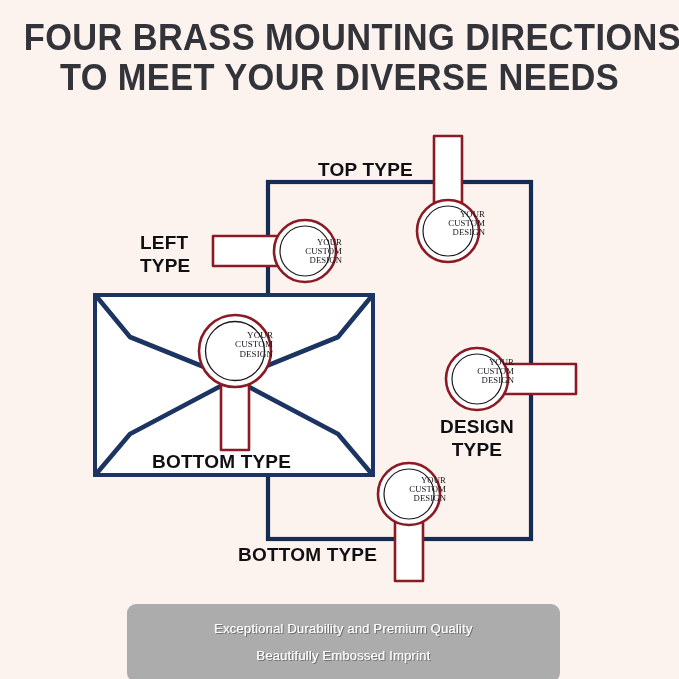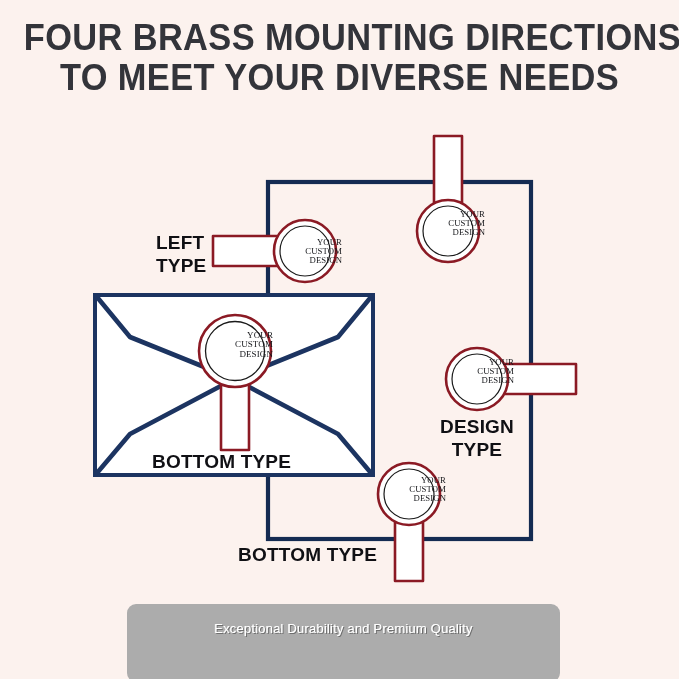--- a/index.html
+++ b/index.html
@@ -83,21 +83,21 @@
     font-family: "Liberation Sans", sans-serif;
     font-weight: bold;
     color: #101014;
     font-size: 19px;
     line-height: 23px;
     letter-spacing: 0.2px;
     white-space: nowrap;
     user-select: none;
   }
   .label-top     { left: 318px; top: 158px; }
-  .label-left    { left: 156px; top: 231px; text-align: left; }
+  .label-left    { left: 140px; top: 231px; text-align: left; }
   .label-right   { left: 438px; top: 415px; text-align: center; width: 78px; }
   .label-bottom-env { left: 152px; top: 450px; }
   .label-bottom  { left: 238px; top: 543px; }
 
   
   .banner {
     position: absolute;
     left: 127px;
     top: 604px;
     width: 433px;
@@ -215,32 +215,34 @@
     <span>YOUR</span>
     <span>CUSTOM</span>
     <span>DESIGN</span>
   </div>
   <div class="seal-text seal-bottom">
     <span>YOUR</span>
     <span>CUSTOM</span>
     <span>DESIGN</span>
   </div>
 
+  <div class="dir-label label-top">TOP TYPE</div>
 
   <div class="dir-label label-left">
     <div>LEFT</div>
     <div>TYPE</div>
   </div>
 
   <div class="dir-label label-right">
     <div>DESIGN</div>
     <div>TYPE</div>
   </div>
 
   <div class="dir-label label-bottom-env">BOTTOM TYPE</div>
 
   <div class="dir-label label-bottom">BOTTOM TYPE</div>
 
   <div class="banner">
     <span class="banner-line">Exceptional Durability and Premium Quality</span>
+    <span class="banner-line">Beautifully Embossed Imprint</span>
   </div>
 
 </div>
 
 </body></html>

